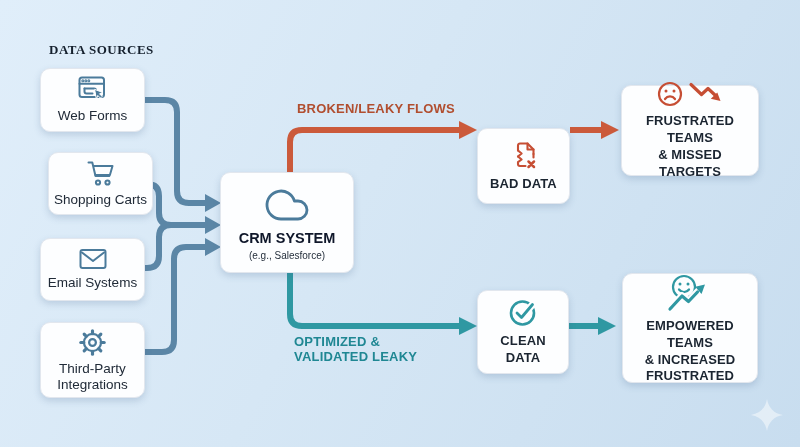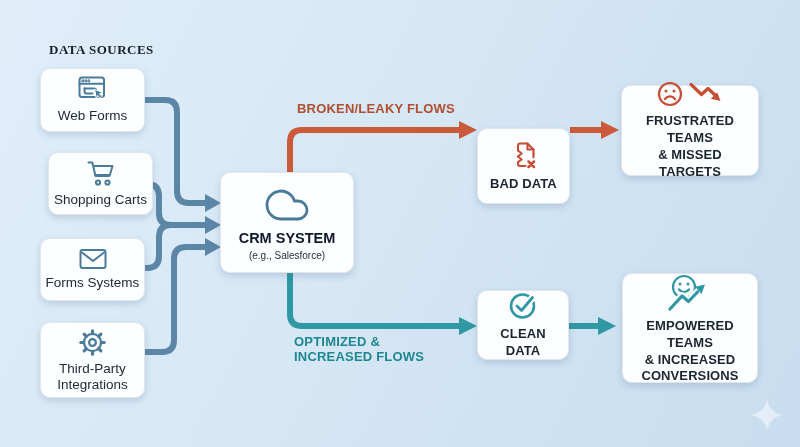--- a/index.html
+++ b/index.html
@@ -103,21 +103,21 @@
     <div class="lbl">Shopping Carts</div>
   </div>
 
   <div class="card" style="left:40px;top:238px;width:105px;height:63px;">
     <span class="ic">
       <svg width="28" height="22" viewBox="0 0 28 22" fill="none" stroke="#4b7b9b" stroke-width="2" stroke-linecap="round" stroke-linejoin="round">
         <rect x="1.5" y="2" width="25" height="18" rx="2"></rect>
         <path d="M3 4.5l11 8.5 11-8.5"></path>
       </svg>
     </span>
-    <div class="lbl">Forms Systems</div>
+    <div class="lbl">Email Systems</div>
   </div>
 
   <div class="card" style="left:40px;top:322px;width:105px;height:76px;justify-content:space-between;">
     <span class="ic">
       <svg width="27" height="27" viewBox="0 0 24 24" fill="none" stroke="#4b7b9b">
         <circle cx="12" cy="12" r="3" stroke-width="2"></circle>
         <circle cx="12" cy="12" r="7.6" stroke-width="2"></circle>
         <g stroke-width="2.8" stroke-linecap="round">
           <path d="M12 4.2V1.6"></path>
             <path d="M12 19.8v2.6"></path>
@@ -139,21 +139,21 @@
         <path d="M17.5 17H9a7 7 0 1 1 6.71-9h1.79a4.5 4.5 0 1 1 0 9Z"></path>
       </svg>
     </span>
     <div class="crm-title">CRM SYSTEM</div>
     <div class="crm-sub">(e.g., Salesforce)</div>
   </div>
 
   <div class="flowlbl broken">BROKEN/LEAKY FLOWS</div>
   <div class="flowlbl optimized">
     <span>OPTIMIZED &amp;</span>
-    <span>INCREASED FLOWS</span>
+    <span>VALIDATED LEAKY</span>
   </div>
 
   <div class="card" style="left:477px;top:88px;width:93px;height:76px;margin-top:40px;">
     <span class="ic">
       <svg width="32" height="32" viewBox="0 0 32 32" fill="none" stroke="#c64e34" stroke-width="2.1" stroke-linecap="round" stroke-linejoin="round">
         <path d="M10 11.5V6.5a2 2 0 0 1 2-2h7.5l6 6v4.5"></path>
         <path d="M19.5 4.5v6h6"></path>
         <path d="M10 11.5l3.6 3-3.6 3"></path>
         <path d="M10 17.5l3.6 3-3.6 2.7V25a2 2 0 0 0 2 2h5.5"></path>
         <path d="M25.5 15v3.5"></path>
@@ -179,21 +179,21 @@
           <polygon points="32.5,20 22.8,17.8 29.3,11.6" fill="#c64e34" stroke="none"></polygon>
         </svg>
       </span>
     </div>
     <div class="caps">
       <span style="display:block">FRUSTRATED TEAMS</span>
       <span style="display:block">&amp; MISSED TARGETS</span>
     </div>
   </div>
 
-  <div class="card" style="left:477px;top:290px;width:92px;height:70px;">
+  <div class="card" style="left:477px;top:290px;width:92px;height:84px;">
     <span class="ic">
       <svg width="32" height="31" viewBox="0 0 32 31" fill="none" stroke-linecap="round" stroke-linejoin="round">
         <circle cx="15.5" cy="16" r="11.5" stroke="#2f98a2" stroke-width="2.6"></circle>
         <path d="M10 16l4.5 4.5L25.5 7.5" stroke="#fdfeff" stroke-width="7"></path>
         <path d="M10 16l4.5 4.5L25.5 7.5" stroke="#2f98a2" stroke-width="2.8"></path>
       </svg>
     </span>
     <div class="caps">CLEAN DATA</div>
   </div>
 
@@ -211,21 +211,21 @@
             <path d="M6 38l12-13 6.5 5.5 9-9.5" stroke="#fdfeff" stroke-width="7.5"></path>
             <path d="M6 38l12-13 6.5 5.5 9-9.5" stroke="#2f98a2" stroke-width="3.2"></path>
             <polygon points="41,13.5 31.2,15.8 37.5,23" fill="#2f98a2"></polygon>
           </g>
         </svg>
       </span>
     </div>
     <div class="caps">
       <span style="display:block">EMPOWERED TEAMS</span>
       <span style="display:block">&amp; INCREASED</span>
-      <span style="display:block">CONVERSIONS</span>
+      <span style="display:block">FRUSTRATED</span>
     </div>
   </div>
 
   <span class="sparkle">
     <svg width="32" height="32" viewBox="0 0 32 32">
       <path d="M16 0c1.5 9 7 14.5 16 16-9 1.5-14.5 7-16 16-1.5-9-7-14.5-16-16 9-1.5 14.5-7 16-16z" fill="#ffffff" opacity="0.75"></path>
     </svg>
   </span>
 
 </div>

